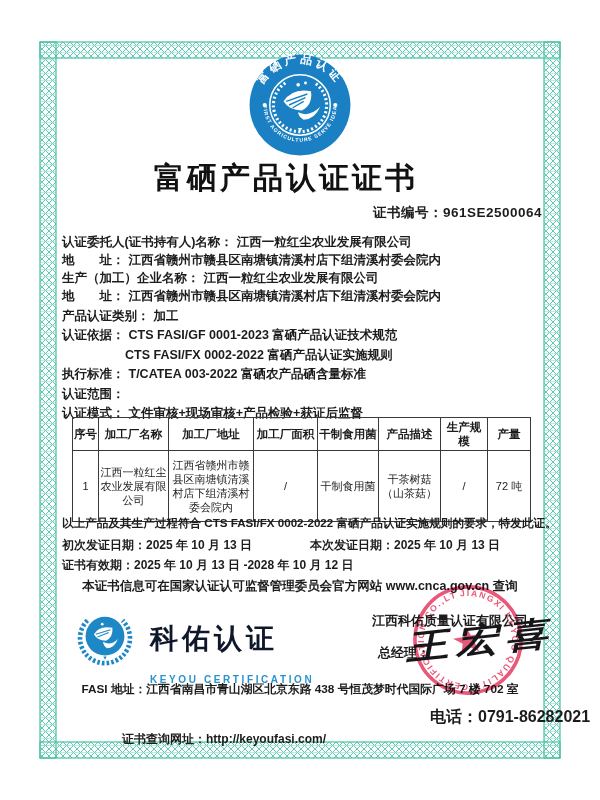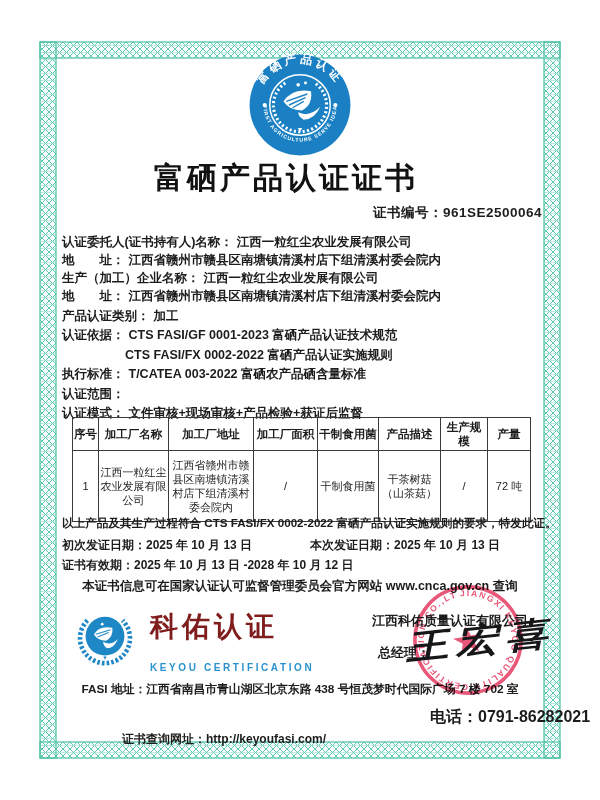--- a/index.html
+++ b/index.html
@@ -36,21 +36,21 @@
   .scope-table td{height:66px;font-weight:normal;}
   
   .stmt{left:62px;top:516px;width:517px;font-size:11.6px;font-weight:bold;white-space:nowrap;}
   .dates-row{left:62px;top:537px;width:478px;font-size:12px;font-weight:bold;}
   .dates-row .d2{position:absolute;left:248px;top:0;}
   .validity{left:62px;top:557px;font-size:12px;font-weight:bold;text-align:center;}
   .cnca{left:0;top:578px;width:600px;text-align:center;font-size:12.5px;font-weight:bold;}
   
   .keyou-logo{left:68px;top:601px;width:74px;height:74px;}
   .keyou-text{left:150px;top:612px;}
-  .keyou-cn{font-size:28px;font-weight:bold;color:#7f1d1d;letter-spacing:4px;line-height:30px;}
+  .keyou-cn{font-size:28px;font-weight:bold;color:#0f172a;letter-spacing:4px;line-height:30px;margin-top:12px;}
   .keyou-en{font-size:10px;font-weight:bold;color:#2a93cf;letter-spacing:2.6px;margin-top:20px;}
   .company-name{left:372px;top:612px;font-size:13px;font-weight:bold;z-index:3;}
   .signer{left:378px;top:644px;font-size:13px;font-weight:bold;z-index:3;}
   .signature{
     left:420px;top:618px;font-size:34px;font-weight:bold;color:#17171a;z-index:4;
     font-family:"DejaVu Serif","Liberation Serif",serif;font-style:italic;
     transform:rotate(-6deg) scaleX(1.25);letter-spacing:6px;
   }
   .seal{left:408px;top:580px;width:120px;height:120px;z-index:2;mix-blend-mode:multiply;opacity:.92;}
   .fasi-line{left:0;top:682px;width:600px;text-align:center;font-size:11.8px;font-weight:bold;}

